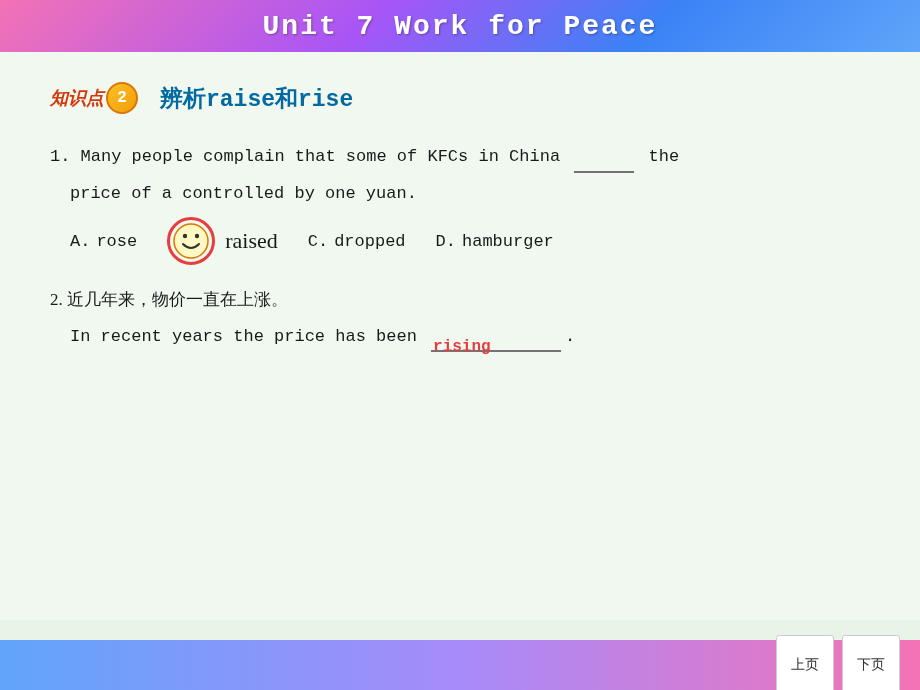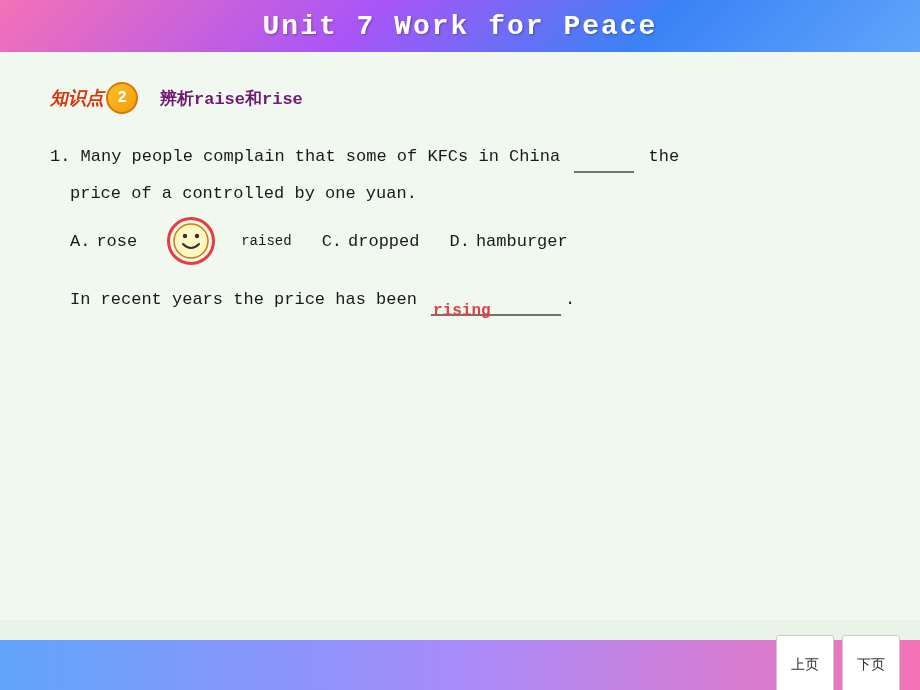--- a/index.html
+++ b/index.html
@@ -71,24 +71,24 @@
       align-items: center;
       justify-content: center;
       color: white;
       font-weight: bold;
       font-size: 16px;
       margin-left: 2px;
       border: 2px solid #d97706;
     }
 
     .knowledge-subtitle {
-      font-size: 17px;
-      font-weight: bold;
-      font-family: 'Courier New', Courier, monospace;
-      color: #701a75;
+      font-size: 23px;
+      font-weight: bold;
+      font-family: 'Courier New', Courier, monospace;
+      color: #0369a1;
       margin-left: 6px;
     }
 
     
     .question {
       margin-bottom: 20px;
     }
 
     .question-text {
       font-size: 17px;
@@ -155,24 +155,24 @@
     }
 
     
     .smiley {
       width: 38px;
       height: 38px;
       position: relative;
     }
 
     .option-b-label {
-      font-size: 14px;
-      font-family: Liberation Mono, monospace;
-      color: #1a1a1a;
-      margin-left: 20px;
+      font-size: 22px;
+      font-family: Liberation Serif, serif;
+      color: #1a1a1a;
+      margin-left: 4px;
     }
 
     
     .answer-rising {
       display: inline-block;
       color: #e53e3e;
       font-size: 16px;
       font-family: 'Courier New', Courier, monospace;
       font-weight: bold;
       background: transparent;
@@ -263,20 +263,24 @@
       </div>
 
       <div class="option">
         <span>D.</span>
         <span>hamburger</span>
       </div>
     </div>
   </div>
 
   <div class="question">
+    <div class="question-text-zh">
+      <span>2.</span>
+      <span>近几年来，物价一直在上涨。</span>
+    </div>
     <div class="question-text indent">
       <span>In recent years the price has been </span><span class="blank blank-long"><span class="answer-rising">rising</span></span><span>.</span>
     </div>
   </div>
 
 </div>
 
 <div class="footer">
   <button class="nav-btn">上页</button>
   <button class="nav-btn">下页</button>

